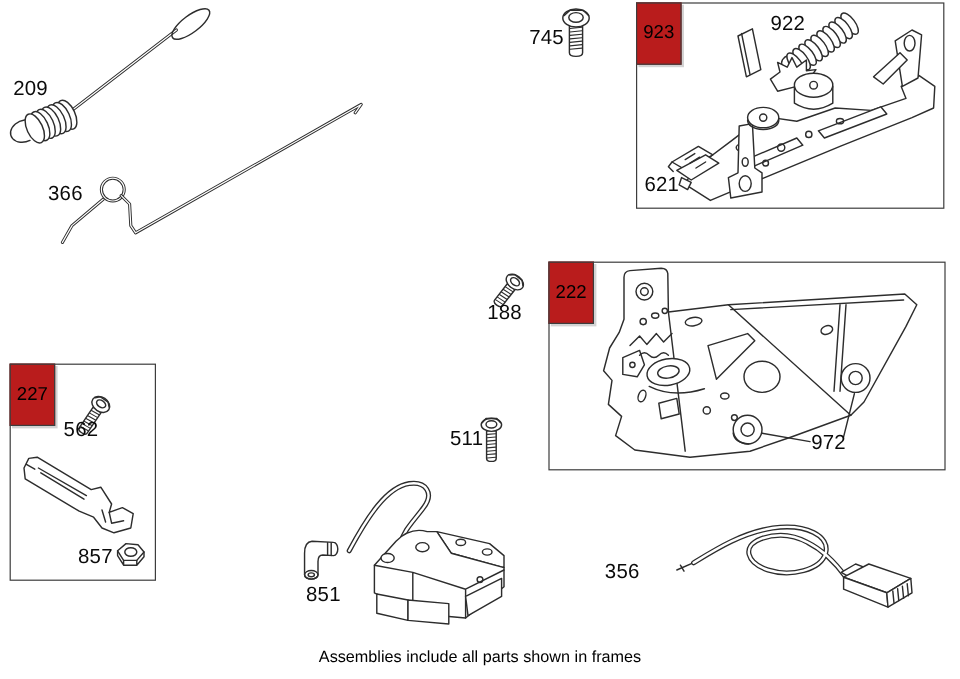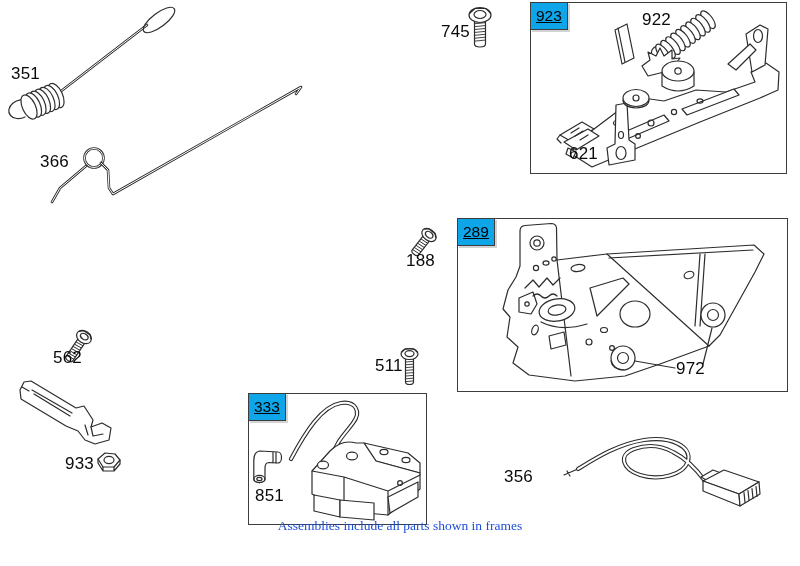--- a/index.html
+++ b/index.html
@@ -1,45 +1,45 @@
 <!DOCTYPE html>
 <html><head>
 <meta charset="utf-8">
 <style>
   html,body{margin:0;padding:0;background:#fff;}
   .canvas{position:relative;width:800px;height:566px;background:#fff;
           font-family:"Liberation Sans",sans-serif;color:#000;overflow:hidden;}
   .plbl{position:absolute;font-size:17px;line-height:19px;color:#0a0a0a;white-space:nowrap;letter-spacing:.2px;}
   .frame{position:absolute;border:1.4px solid #3d3d3d;}
-  .ftag{position:absolute;top:-1px;left:-1px;background:#0ea5e9;border:1.3px solid #3d3d3d;
-        padding:4px 5px;font-size:15.5px;line-height:18px;height:18px;
-        box-shadow:2px 2px 0 rgba(130,130,130,.35);text-decoration:underline;}
-  .caption{position:absolute;left:0;top:518px;width:800px;text-align:center;font-size:13.5px;color:#1d4ed8;font-family:Liberation Serif, serif;}
+  .ftag{position:absolute;top:-1px;left:-1px;background:#b91c1c;border:1.3px solid #3d3d3d;
+        padding:16px 5px;font-size:15.5px;line-height:18px;height:18px;
+        box-shadow:2px 2px 0 rgba(130,130,130,.35);}
+  .caption{position:absolute;left:0;top:540px;width:800px;text-align:center;font-size:13.5px;color:#000000;}
   svg.part{position:absolute;overflow:visible;}
   .ln{fill:none;stroke:#2d2d2d;stroke-width:1.2;stroke-linejoin:round;stroke-linecap:round;}
   .th{fill:none;stroke:#2d2d2d;stroke-width:.9;stroke-linecap:round;}
   .fw{fill:#fff;stroke:#2d2d2d;stroke-width:1.2;stroke-linejoin:round;}
   .rod-o{fill:none;stroke:#2d2d2d;stroke-width:2.6;stroke-linejoin:round;stroke-linecap:round;}
   .rod-i{fill:none;stroke:#fff;stroke-width:1;stroke-linejoin:round;stroke-linecap:round;}
   .wire-o{fill:none;stroke:#2d2d2d;stroke-width:4.2;stroke-linecap:round;}
   .wire-i{fill:none;stroke:#fff;stroke-width:2;stroke-linecap:round;}
 </style>
 </head>
 <body>
 
 <div class="canvas">
 
   <div class="frame" style="left:530px;top:2px;width:255px;height:170px">
     <div class="ftag">923</div>
   </div>
   <div class="frame" style="left:457px;top:218px;width:329px;height:172px">
-    <div class="ftag">289</div>
+    <div class="ftag">222</div>
   </div>
-  <div class="frame" style="left:248px;top:393px;width:177px;height:130px">
-    <div class="ftag">333</div>
+  <div class="frame" style="left:8px;top:303px;width:120px;height:179px">
+    <div class="ftag">227</div>
   </div>
 
   <svg class="part" style="left:8px;top:4px" width="180" height="120" viewBox="0 0 180 120">
     <path class="rod-o" d="M48,91 L139,21"></path>
       <path class="rod-i" d="M48,91 L139,21"></path>
     <ellipse class="ln" cx="151" cy="16" rx="19" ry="7" transform="rotate(-37 151 16)"></ellipse>
     <path class="ln" d="M20,97 A12,9 -20 1 0 17,113"></path>
     <g>
       <ellipse class="fw" cx="48" cy="91.6" rx="6.5" ry="13" transform="rotate(-25 48 91.6)"></ellipse>
       <ellipse class="fw" cx="43.5" cy="93.5" rx="6.5" ry="13" transform="rotate(-25 43.5 93.5)"></ellipse>
@@ -234,28 +234,28 @@
     <path class="wire-i" d="M20,45 C38,34 60,20 86,16 C114,12 134,23 130,37 C126,51 101,57 82,51 C64,45 60,31 76,25 C90,20 104,22 115,28 C129,35 139,46 147,57"></path>
     <g>
       <path class="fw" d="M143,53 L155,46 L163,49 L150,57 Z"></path>
       <path class="fw" d="M145,57 L166,46 L201,58 L181,70 Z"></path>
       <path class="fw" d="M145,57 L145,67 L182,82 L181,70 Z"></path>
       <path class="fw" d="M181,70 L201,58 L202,70 L182,82 Z"></path>
       <path class="ln" d="M186,68.5 L187,78.5 M190,66.5 L191,76.5 M194,64.5 L195,74.5 M198,62.5 L199,72.5"></path>
     </g>
   </svg>
 
-  <div class="plbl" style="left:11px;top:64px">351</div>
+  <div class="plbl" style="left:11px;top:64px">209</div>
   <div class="plbl" style="left:40px;top:152px">366</div>
   <div class="plbl" style="left:441px;top:22px">745</div>
   <div class="plbl" style="left:642px;top:10px">922</div>
-  <div class="plbl" style="left:569px;top:144px">621</div>
+  <div class="plbl" style="left:537px;top:144px">621</div>
   <div class="plbl" style="left:406px;top:251px">188</div>
   <div class="plbl" style="left:676px;top:359px">972</div>
   <div class="plbl" style="left:375px;top:356px">511</div>
   <div class="plbl" style="left:53px;top:348px">562</div>
-  <div class="plbl" style="left:65px;top:454px">933</div>
+  <div class="plbl" style="left:65px;top:454px">857</div>
   <div class="plbl" style="left:255px;top:486px">851</div>
   <div class="plbl" style="left:504px;top:467px">356</div>
 
   <div class="caption">Assemblies include all parts shown in frames</div>
 
 </div>
 
 </body></html>

